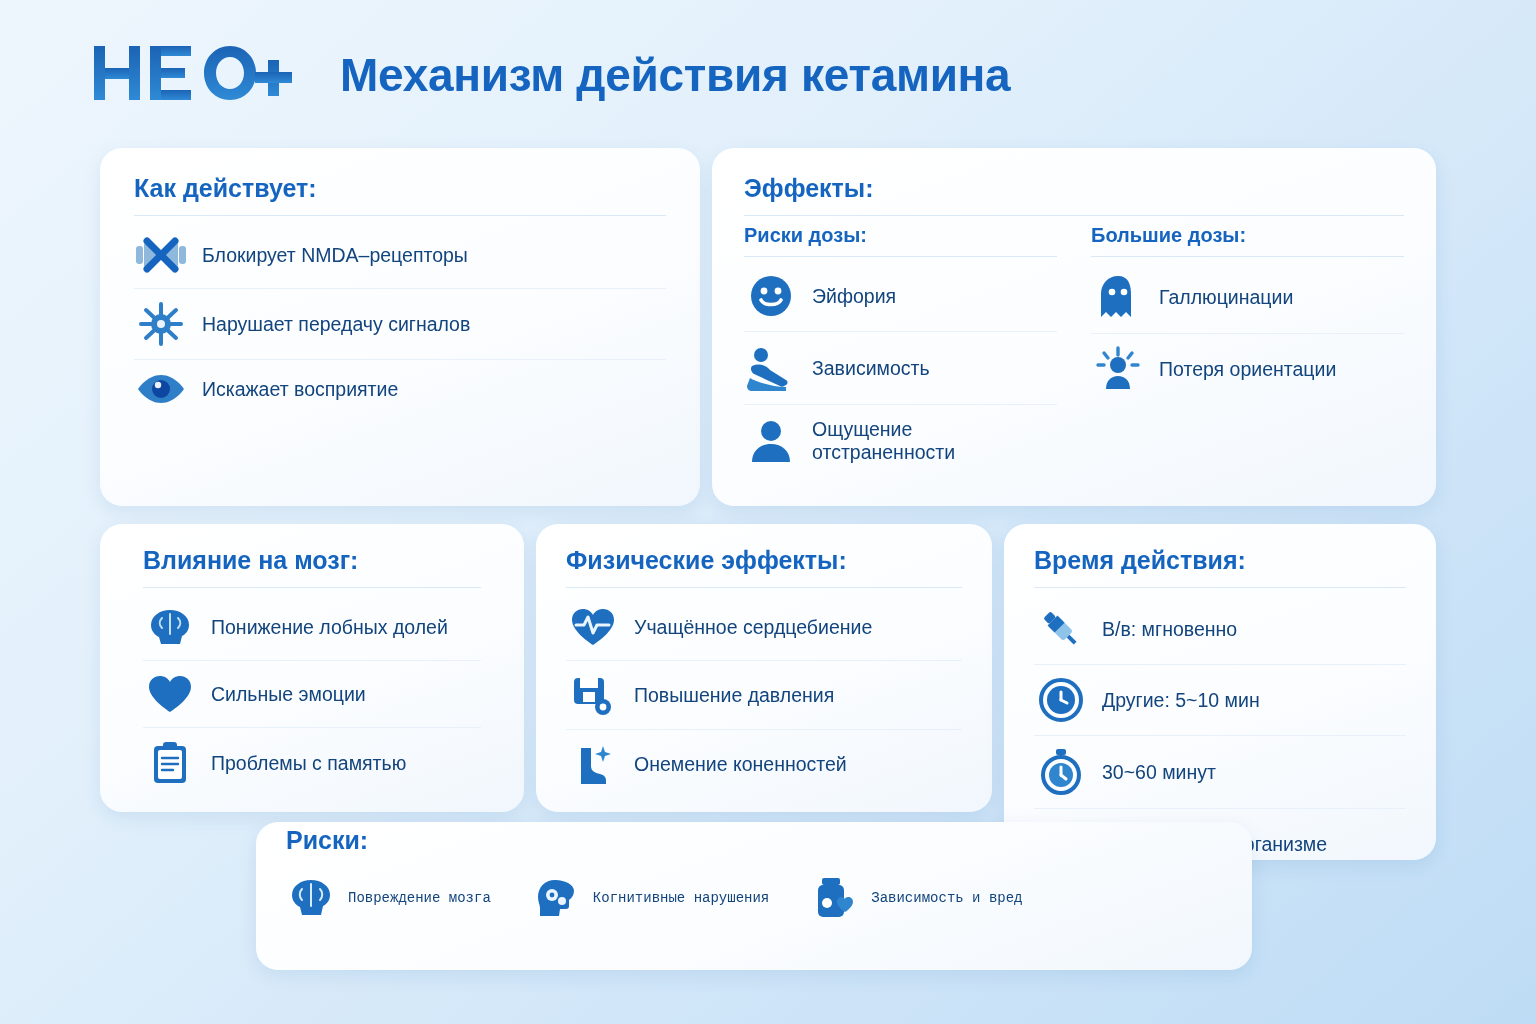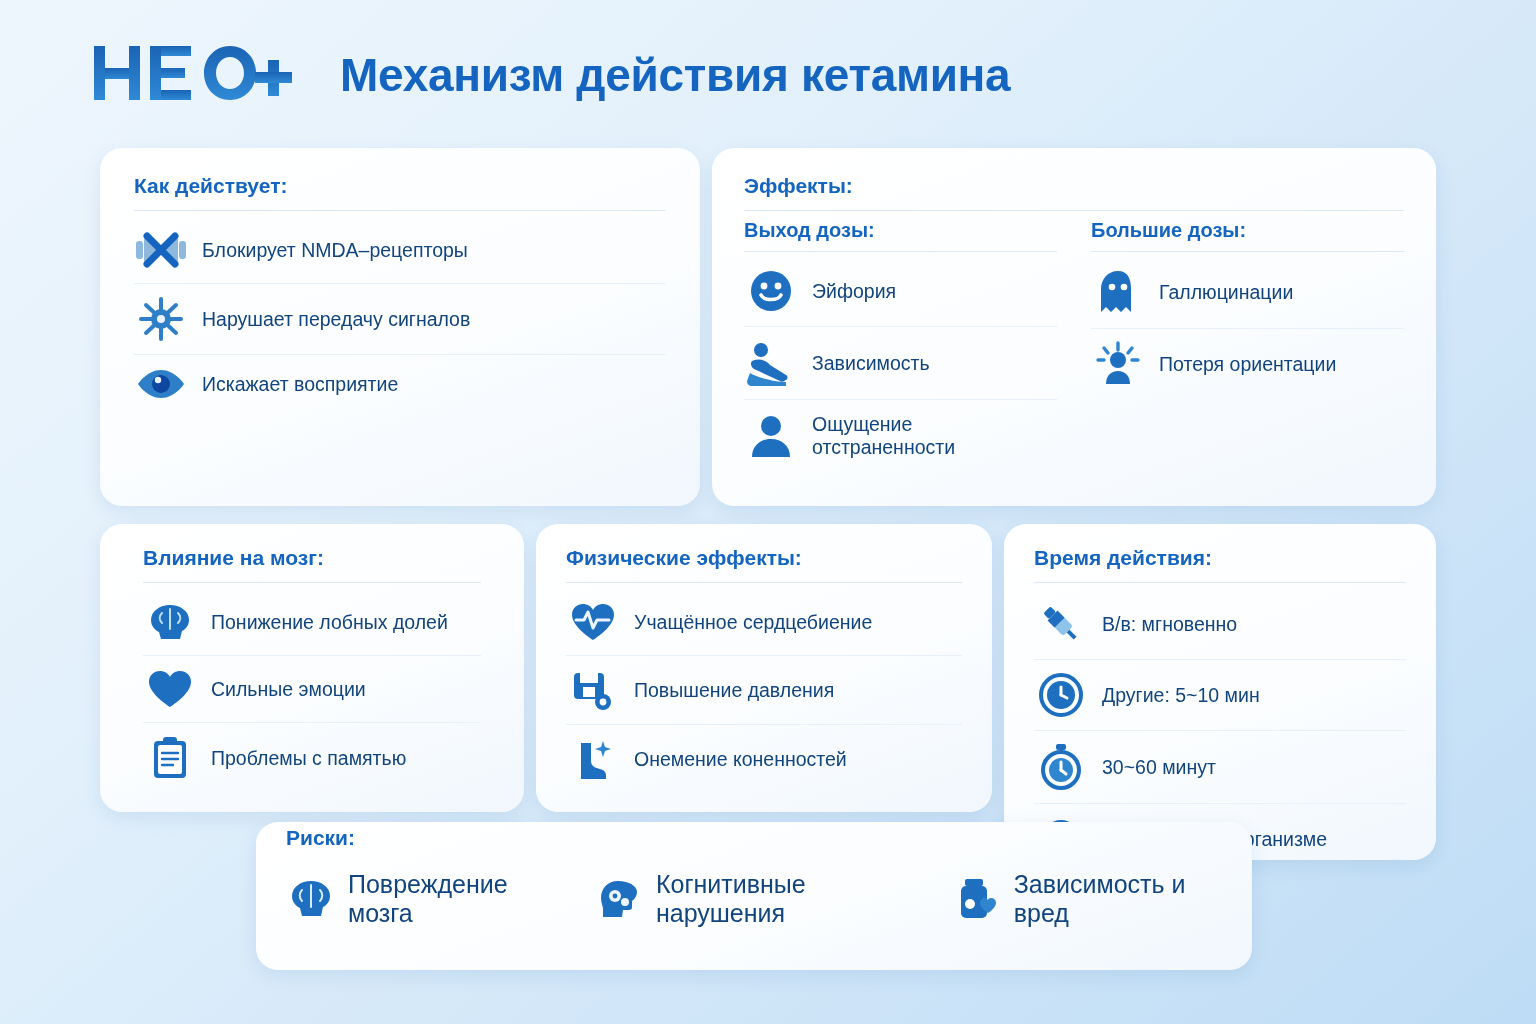--- a/index.html
+++ b/index.html
@@ -28,21 +28,21 @@
   }
 
   
   .card {
     position: absolute;
     background: linear-gradient(160deg, #ffffff 0%, #fbfdff 55%, #f1f7fd 100%);
     border-radius: 22px;
     box-shadow: 0 6px 18px rgba(33,100,170,0.10);
   }
   .card-title {
-    font-size: 21px; font-weight: bold; color: #1565c0;
+    font-size: 25px; font-weight: bold; color: #1565c0;
     padding-bottom: 12px;
   }
   .title-rule {
     border-bottom: 1px solid #dbe9f6;
     margin-bottom: 6px;
   }
 
   .row {
     display: flex; align-items: center;
     gap: 14px;
@@ -68,21 +68,21 @@
   #card-risks   { left: 256px;  top: 822px;  width: 996px;  height: 148px; padding: 4px 30px; }
 
   .dose-cols { display: flex; gap: 34px; margin-top: 8px; }
   .dose-col { flex: 1 1 0; }
 
   .risk-row {
     display: flex; align-items: center; gap: 40px;
     margin-top: 8px;
   }
   .risk-item { display: flex; align-items: center; gap: 12px; }
-  .risk-item .txt { font-size: 25px; color: #12447d; }
+  .risk-item .txt { font-size: 14px; color: #12447d; font-family: Liberation Mono, monospace; }
 
   svg { display: block; }
 </style>
 </head>
 <body>
 
 <div class="stage">
 
   <div class="logo">
     <svg width="210" height="62" viewBox="0 0 210 62" aria-hidden="true">
@@ -161,21 +161,21 @@
       <span class="txt">Искажает восприятие</span>
     </div>
   </div>
 
   <div class="card" id="card-effects">
     <div class="card-title title-rule">Эффекты:</div>
 
     <div class="dose-cols">
 
       <div class="dose-col">
-        <div class="subhead">Выход дозы:</div>
+        <div class="subhead">Риски дозы:</div>
 
         <div class="row">
           <span class="ico">
             <svg width="46" height="46" viewBox="0 0 46 46">
               <circle cx="23" cy="23" r="20" fill="#1e6fc0"></circle>
               <circle cx="16" cy="18" r="3.4" fill="#fff"></circle>
               <circle cx="30" cy="18" r="3.4" fill="#fff"></circle>
               <path d="M13 27c3 6 17 6 20 0" stroke="#fff" stroke-width="3.6" fill="none" stroke-linecap="round"></path>
             </svg>
           </span>

